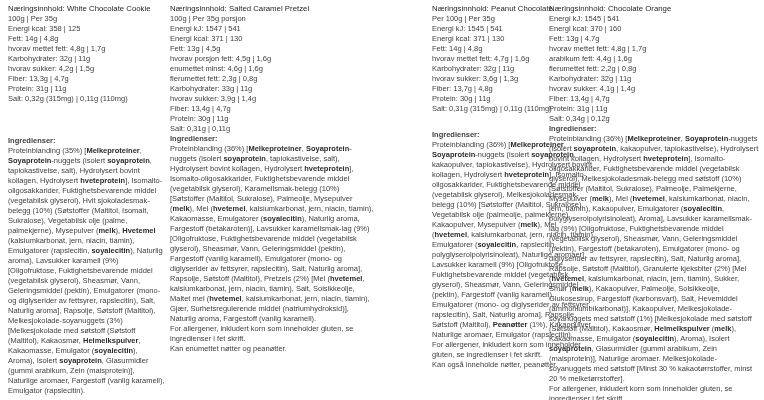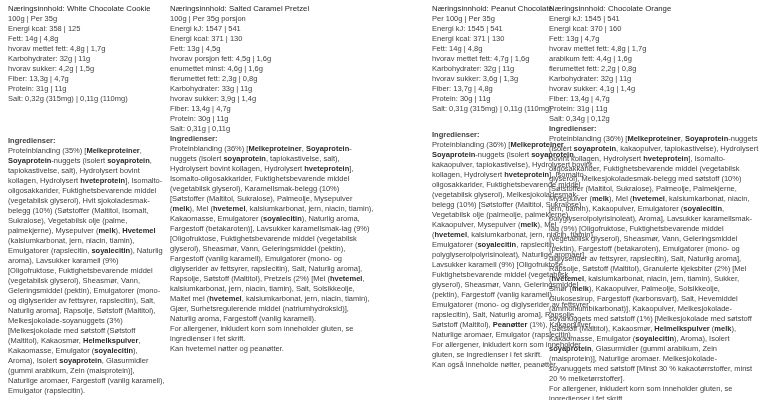--- a/index.html
+++ b/index.html
@@ -60,21 +60,21 @@
       <div class="n-line">flerumettet fett: 2,3g | 0,8g</div>
       <div class="n-line">Karbohydrater: 33g | 11g</div>
       <div class="n-line">hvorav sukker: 3,9g | 1,4g</div>
       <div class="n-line">Fiber: 13,4g | 4,7g</div>
       <div class="n-line">Protein: 30g | 11g</div>
       <div class="n-line">Salt: 0,31g | 0,11g</div>
     </div>
   <div class="ing-label">Ingredienser:</div>
   <p class="ing">Proteinblanding (36%) [<b>Melkeproteiner</b>, <b>Soyaprotein</b>-nuggets (isolert <b>soyaprotein</b>, tapiokastivelse, salt), Hydrolysert bovint kollagen, Hydrolysert <b>hveteprotein</b>], Isomalto-oligosakkarider, Fuktighetsbevarende middel (vegetabilsk glyserol), Karamellsmak-belegg (10%) [Søtstoffer (Maltitol, Sukralose), Palmeolje, Mysepulver (<b>melk</b>), Mel (<b>hvetemel</b>, kalsiumkarbonat, jern, niacin, tiamin), Kakaomasse, Emulgatorer (<b>soyalecitin</b>), Naturlig aroma, Fargestoff (betakaroten)], Lavsukker karamellsmak-lag (9%) [Oligofruktose, Fuktighetsbevarende middel (vegetabilsk glyserol), Sheasmør, Vann, Geleringsmiddel (pektin), Fargestoff (vanlig karamell), Emulgatorer (mono- og diglyserider av fettsyrer, rapslecitin), Salt, Naturlig aroma], Rapsolje, Søtstoff (Maltitol), Pretzels (2%) [Mel (<b>hvetemel</b>, kalsiumkarbonat, jern, niacin, tiamin), Salt, Solsikkeolje, Maltet mel (<b>hvetemel</b>, kalsiumkarbonat, jern, niacin, tiamin), Gjær, Surhetsregulerende middel (natriumhydroksid)], Naturlig aroma, Fargestoff (vanlig karamell).</p>
   <p class="note">For allergener, inkludert korn som inneholder gluten, se ingredienser i fet skrift.</p>
-  <p class="note">Kan hvetemel nøtter og peanøtter.</p>
+  <p class="note">Kan enumettet nøtter og peanøtter.</p>
 </section>
 
 <section class="col col-2">
   <h2 class="title">Næringsinnhold: Peanut Chocolate</h2>
   <div class="nutrition">
       <div class="n-line">Per 100g | Per 35g</div>
       <div class="n-line">Energi kJ: 1545 | 541</div>
       <div class="n-line">Energi kcal: 371 | 130</div>
       <div class="n-line">Fett: 14g | 4,8g</div>
       <div class="n-line">hvorav mettet fett: 4,7g | 1,6g</div>

